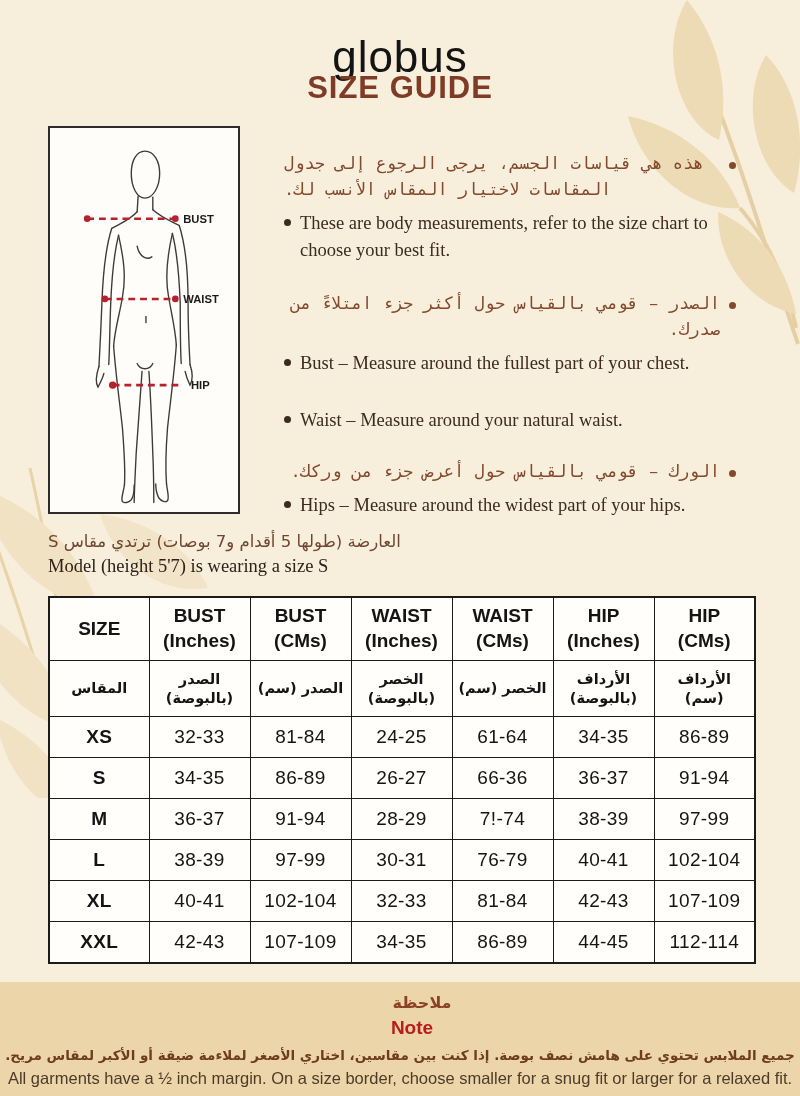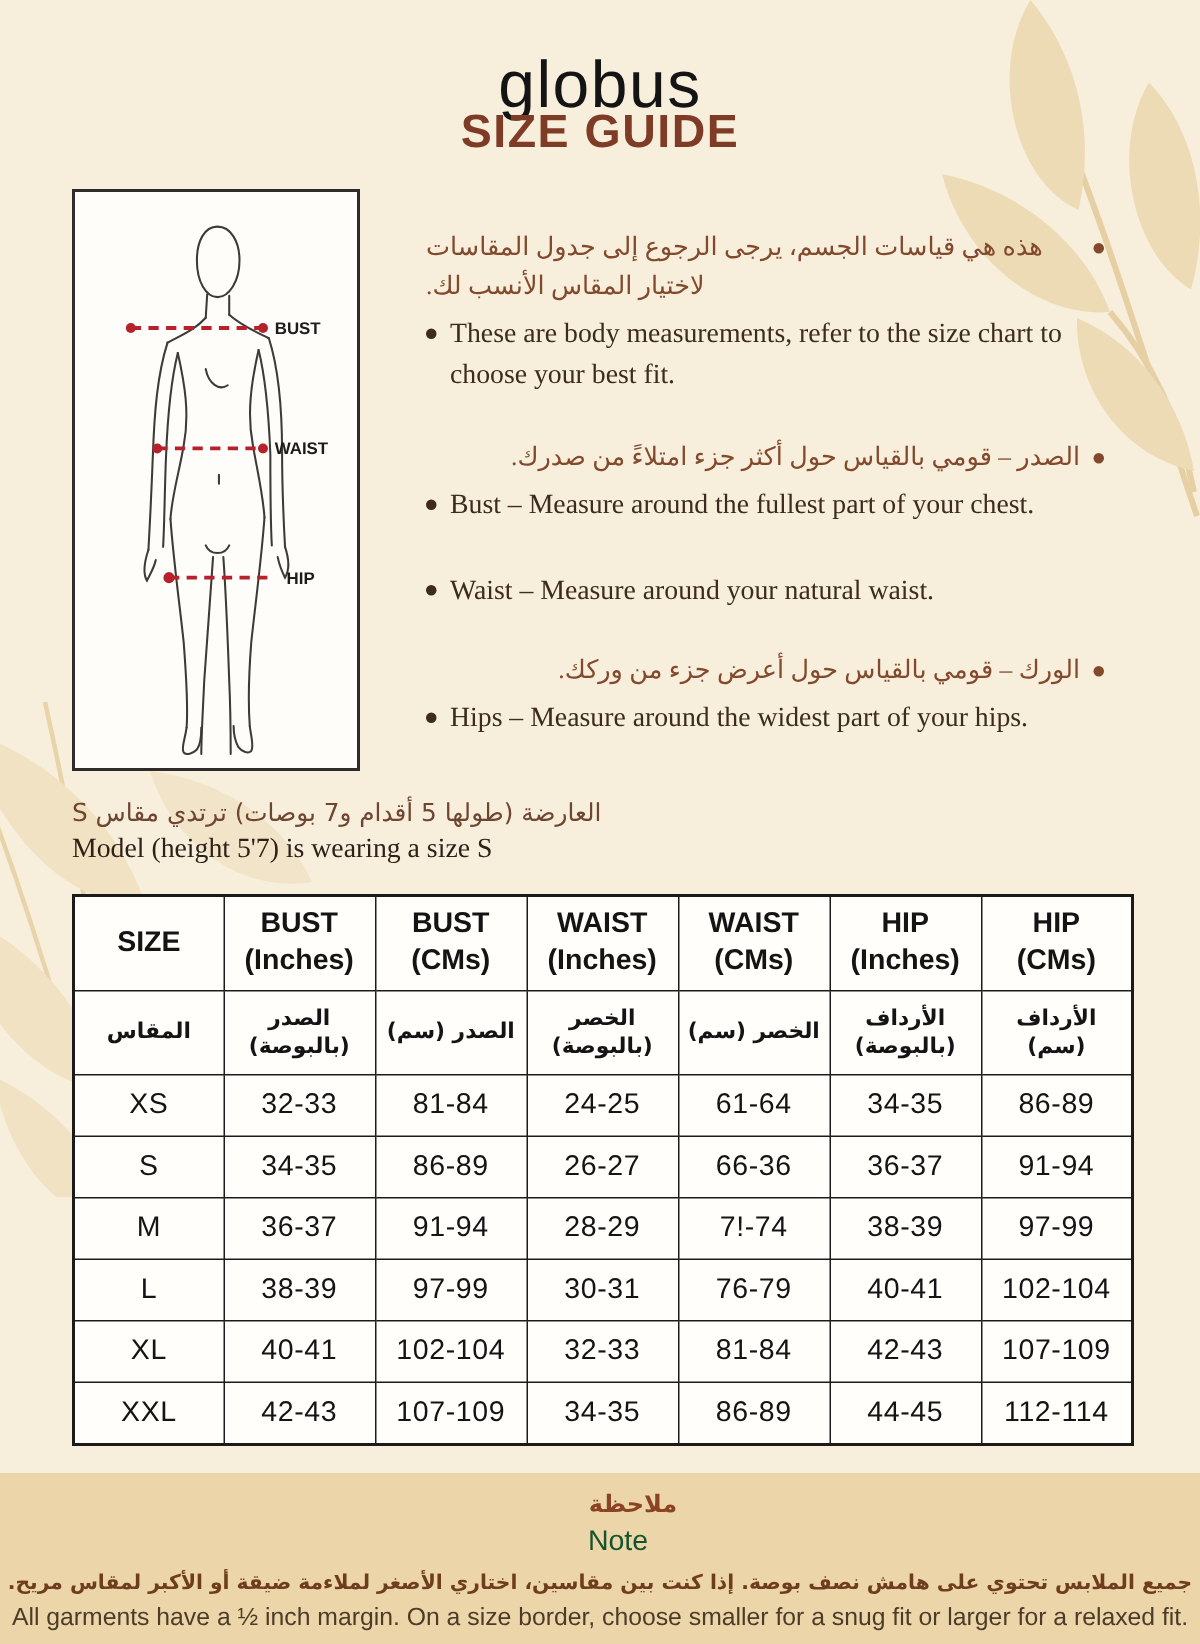--- a/index.html
+++ b/index.html
@@ -30,21 +30,21 @@
   .figure-box svg{display:block;width:100%;height:100%;}
 
   
   .bullets{position:absolute;left:284px;top:152px;width:452px;z-index:2;}
   .b-item{display:flex;align-items:flex-start;}
   .dot{flex:0 0 7px;width:7px;height:7px;border-radius:50%;margin-top:9px;}
   .b-item.en .dot{background:#3c2b1e;margin-right:9px;}
   .b-item.ar .dot{background:#82492c;margin-left:9px;margin-top:10px;}
   .b-item.ar{flex-direction:row;}
   .b-item.ar .txt{flex:1;direction:rtl;unicode-bidi:embed;
-    font-family:Liberation Serif, serif;font-size:17px;line-height:26px;color:#82492c;}
+    font-family:Liberation Mono, monospace;font-size:17px;line-height:26px;color:#82492c;}
   .b-item.ar.ta-left .txt{text-align:left;}
   .b-item.en .txt{flex:1;font-family:"Liberation Serif",serif;
     font-size:18.5px;line-height:27px;color:#3c2b1e;}
   .b-item.en{margin-top:6px;}
   .grp{margin-top:0;}
   .grp+.grp{margin-top:28px;}
   .grp.g3{margin-top:30px;}
   .grp.g4{margin-top:26px;}
 
   
@@ -59,30 +59,30 @@
     table-layout:fixed;background:#ffffff;border:2.5px solid #1b1b1b;padding-left:24px;
   }
   table.size-table td{
     border:1.5px solid #1b1b1b;text-align:center;vertical-align:middle;
     padding:0 2px;color:#141414;background:#fffefb;
   }
   tr.r-head td{height:62px;font-weight:700;font-size:19px;line-height:1.3;}
   tr.r-arab td{height:55px;font-family:"DejaVu Sans",sans-serif;direction:rtl;
     font-weight:700;font-size:14.5px;line-height:1.3;}
   tr.r-data td{height:40px;font-size:19px;letter-spacing:0.4px;}
-  tr.r-data td.c-size{font-weight:400;}
+  tr.r-data td.c-size{font-weight:700;}
 
   
   .footer{
     position:absolute;left:0;bottom:0;width:100%;height:114px;z-index:2;
     background:#ecd5a8;text-align:center;box-sizing:border-box;padding-top:10px;
   }
   .footer .t-ar{font-family:"DejaVu Sans",sans-serif;direction:rtl;
     font-size:16px;font-weight:700;color:#8a4424;line-height:22px;margin-left:44px;}
-  .footer .t-en{font-size:19px;font-weight:400;color:#14532d;line-height:24px;margin-top:2px;padding-left:24px;}
+  .footer .t-en{font-size:19px;font-weight:700;color:#b91c1c;line-height:24px;margin-top:2px;padding-left:24px;}
   .footer .b-ar{font-family:"DejaVu Sans",sans-serif;direction:rtl;
     font-size:13.5px;font-weight:700;color:#6d3d1d;line-height:20px;margin-top:5px;}
   .footer .b-en{font-size:16.5px;color:#4c3b29;line-height:21px;margin-top:3px;}
 </style>
 </head>
 <body>
 
 <div class="page">
 
   <svg class="deco deco-tr" viewBox="0 0 230 345">

